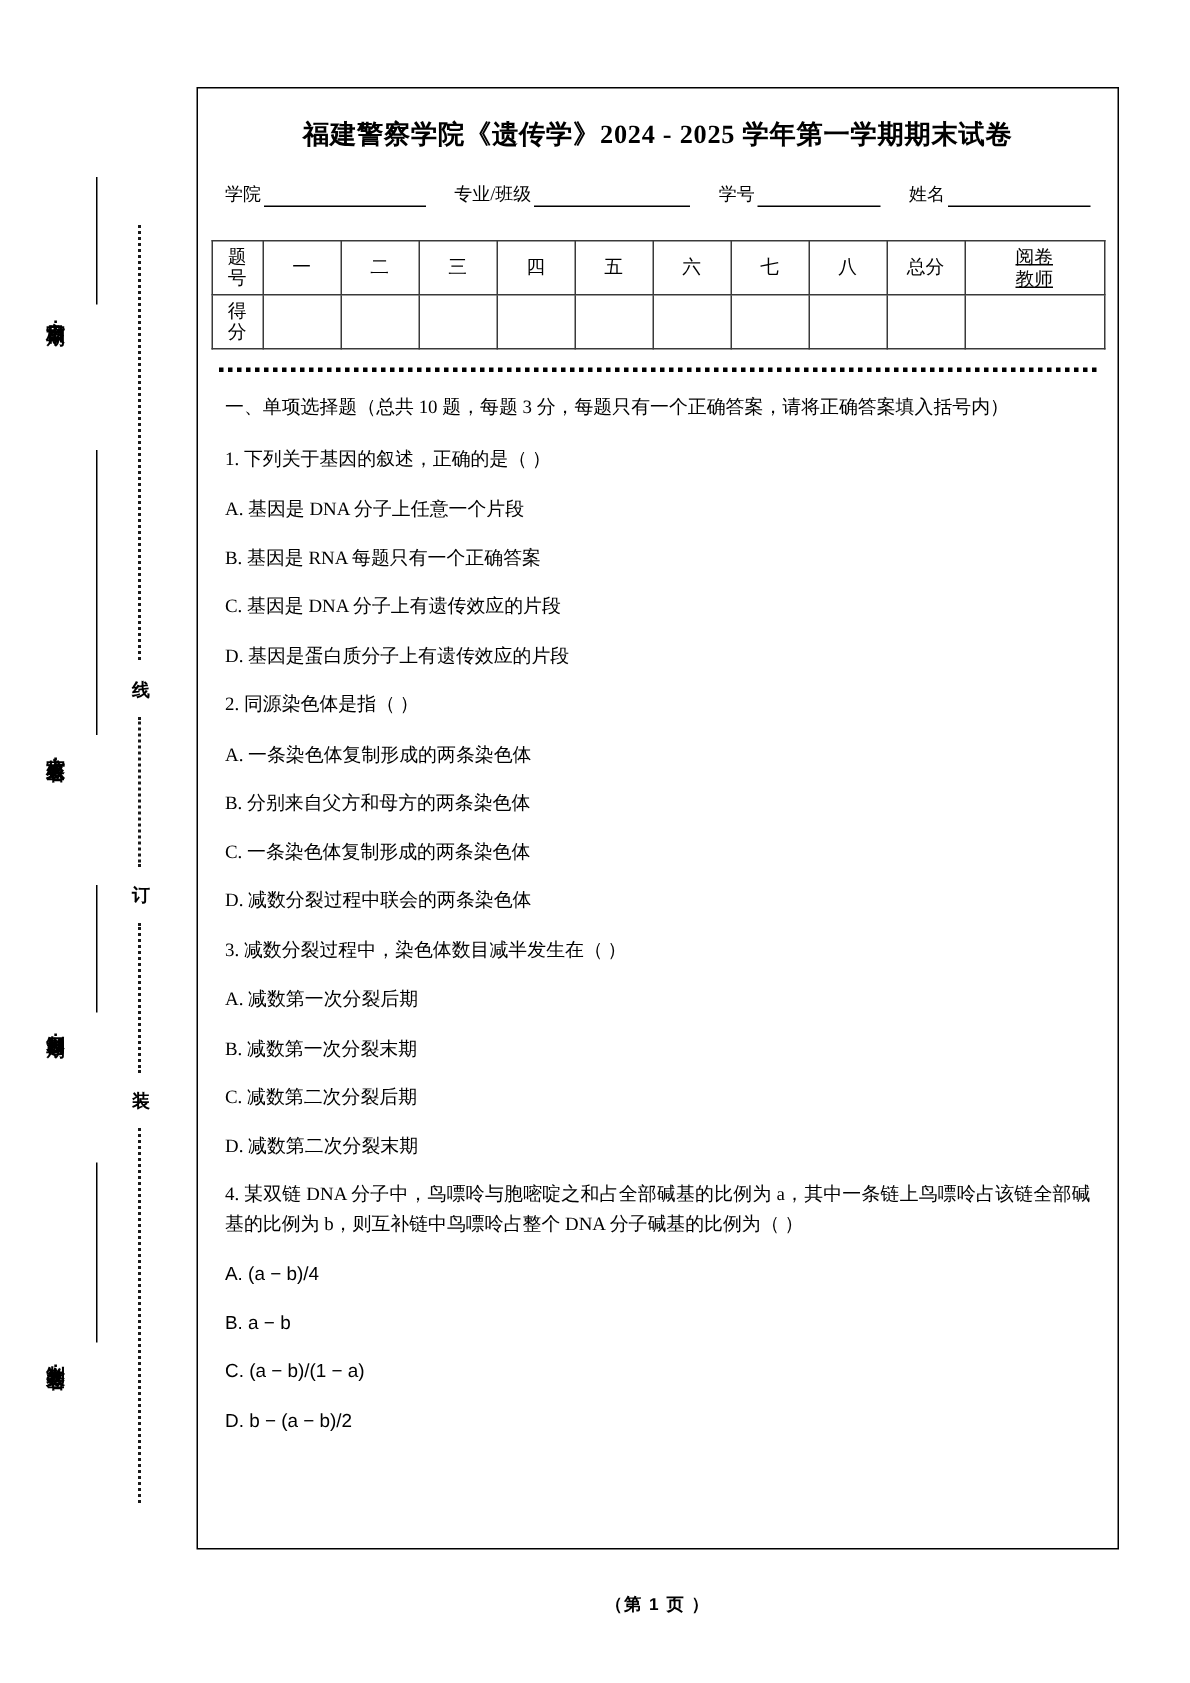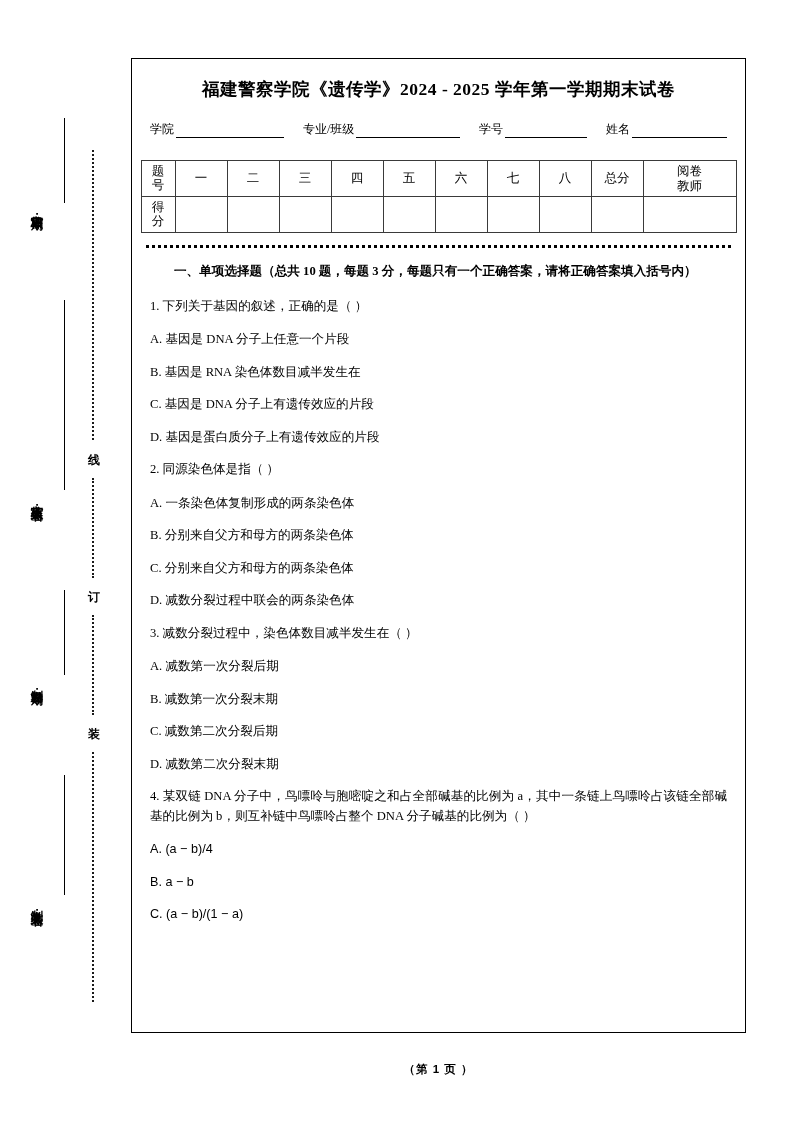--- a/index.html
+++ b/index.html
@@ -118,43 +118,42 @@
     padding: 0;
   }
   .rowhead {
     width: 33px;
     line-height: 1.05;
     font-size: 12.5px;
   }
   .rowhead span { display: block; }
   .numcell { width: 51px; height: 35px; }
   .totalcell { width: 51px; }
-  .teachercell { width: 92px; line-height: 1.15; }
+  .teachercell { width: 92px; line-height: 1.15; text-decoration: underline; }
   .teachercell span { display: block; }
   .scorerow td { height: 35px; }
 
   
   #separator {
     margin: 12px 14px 0 14px;
     height: 0;
     border-top: 3px dotted #000;
   }
 
   
   #question-body {
     margin: 14px 18px 0 18px;
     font-family: "Liberation Serif", "DejaVu Serif", serif;
     font-size: 12.6px;
     line-height: 1.55;
   }
   .section-head {
-    font-weight: bold;
+    font-weight: normal;
     text-align: justify;
     margin-bottom: 15px;
-    margin-left: 24px;
   }
   .q-stem {
     margin-bottom: 14px;
     text-align: justify;
   }
   .q-opt {
     margin-bottom: 13px;
   }
   .q-block { margin-bottom: 0; }
   .mono-ish {
@@ -264,44 +263,45 @@
 
   <div id="separator"></div>
 
   <div id="question-body">
 
     <div class="section-head">一、单项选择题（总共 10 题，每题 3 分，每题只有一个正确答案，请将正确答案填入括号内）</div>
 
     <div class="q-block">
       <div class="q-stem">1. 下列关于基因的叙述，正确的是（  ）</div>
       <div class="q-opt">A. 基因是 DNA 分子上任意一个片段</div>
-      <div class="q-opt">B. 基因是 RNA 染色体数目减半发生在</div>
+      <div class="q-opt">B. 基因是 RNA 每题只有一个正确答案</div>
       <div class="q-opt">C. 基因是 DNA 分子上有遗传效应的片段</div>
       <div class="q-opt">D. 基因是蛋白质分子上有遗传效应的片段</div>
     </div>
 
     <div class="q-block">
       <div class="q-stem">2. 同源染色体是指（  ）</div>
       <div class="q-opt">A. 一条染色体复制形成的两条染色体</div>
       <div class="q-opt">B. 分别来自父方和母方的两条染色体</div>
-      <div class="q-opt">C. 分别来自父方和母方的两条染色体</div>
+      <div class="q-opt">C. 一条染色体复制形成的两条染色体</div>
       <div class="q-opt">D. 减数分裂过程中联会的两条染色体</div>
     </div>
 
     <div class="q-block">
       <div class="q-stem">3. 减数分裂过程中，染色体数目减半发生在（  ）</div>
       <div class="q-opt">A. 减数第一次分裂后期</div>
       <div class="q-opt">B. 减数第一次分裂末期</div>
       <div class="q-opt">C. 减数第二次分裂后期</div>
       <div class="q-opt">D. 减数第二次分裂末期</div>
     </div>
 
     <div class="q-block">
       <div class="q-stem">4. 某双链 DNA 分子中，鸟嘌呤与胞嘧啶之和占全部碱基的比例为 a，其中一条链上鸟嘌呤占该链全部碱基的比例为 b，则互补链中鸟嘌呤占整个 DNA 分子碱基的比例为（  ）</div>
       <div class="q-opt mono-ish">A. (a − b)/4</div>
       <div class="q-opt mono-ish">B. a − b</div>
       <div class="q-opt mono-ish">C. (a − b)/(1 − a)</div>
+      <div class="q-opt mono-ish">D. b − (a − b)/2</div>
     </div>
 
   </div>
 </div>
 
 <div id="page-footer">（第 1 页 ）</div>
 
 </body></html>

